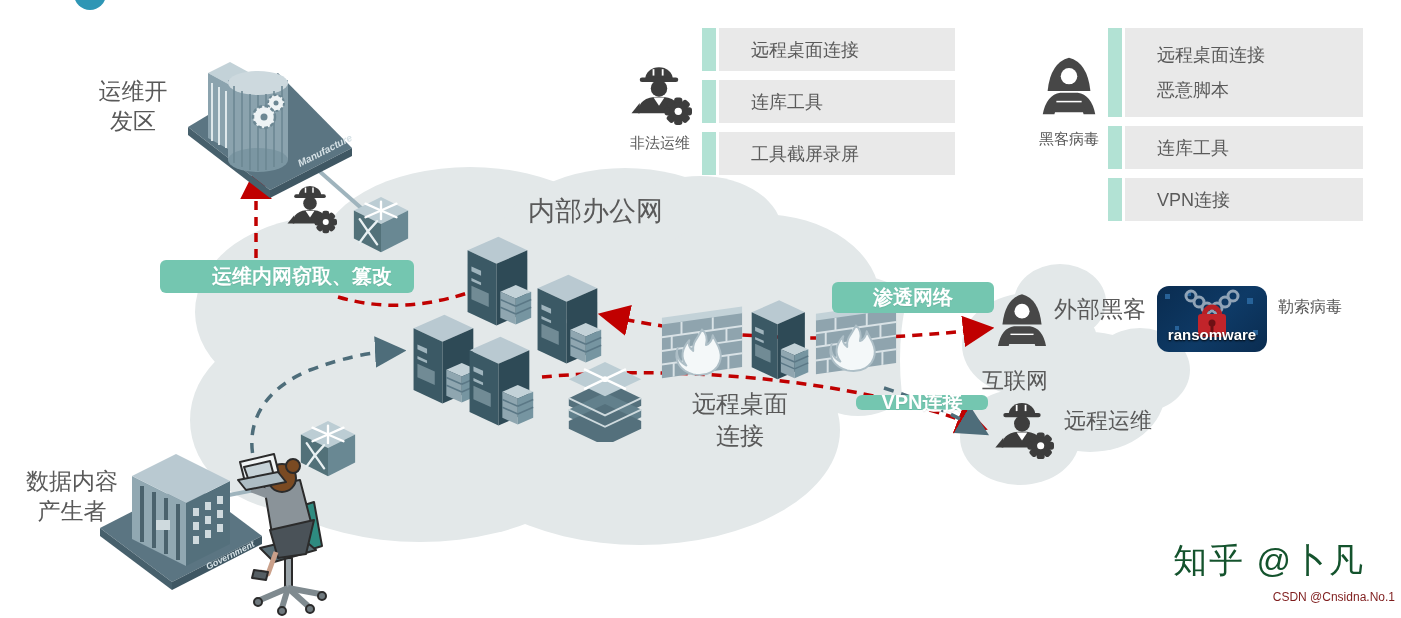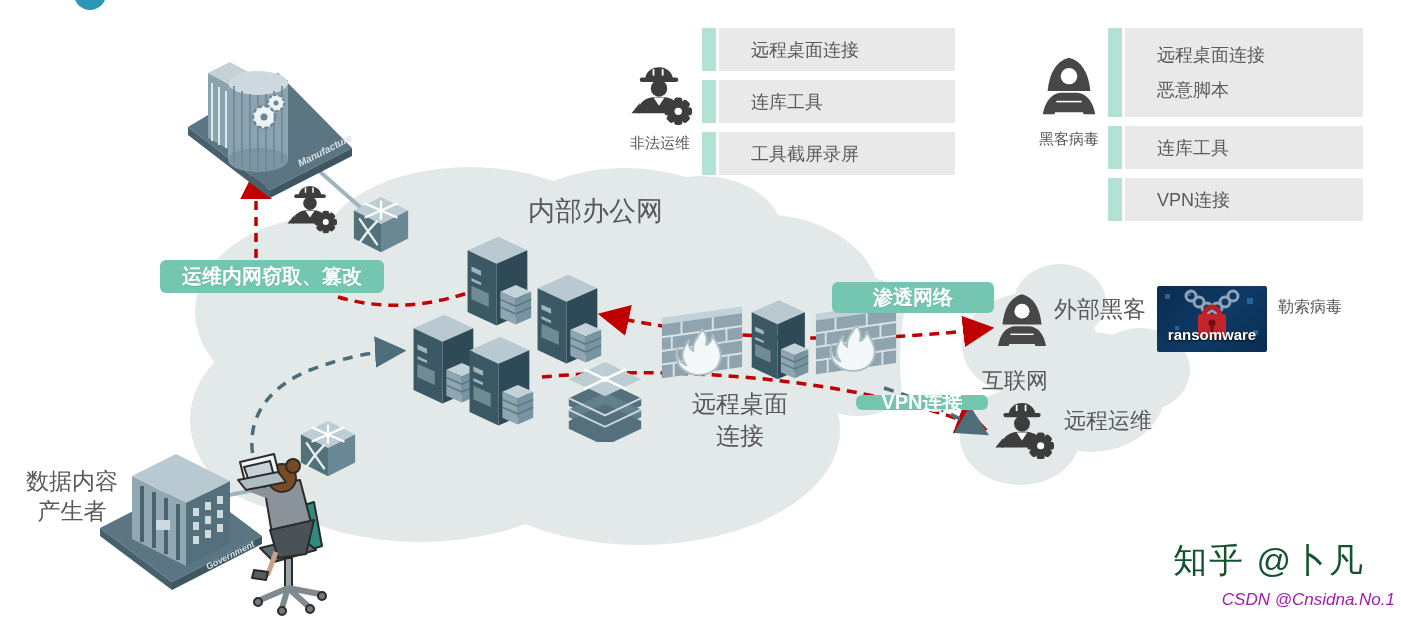--- a/index.html
+++ b/index.html
@@ -12,23 +12,23 @@
          text-shadow:0 1px 1px rgba(0,0,0,0.08);}
   .tlist{display:block;}
   .trow{display:flex;align-items:stretch;margin-bottom:9px;}
   .trow .bar{width:14px;background:#b2e2d4;margin-right:3px;flex:none;}
   .trow .cell{flex:1;background:#e9e9e9;display:flex;align-items:center;
               padding-left:32px;color:#5a5a5a;font-size:18px;}
   .trow .cell2{flex:1;background:#e9e9e9;display:flex;flex-direction:column;justify-content:space-around;
               padding:10px 0 10px 32px;color:#5a5a5a;font-size:18px;}
   .icap{color:#595959;font-size:15px;text-align:center;}
   .wm1{color:#14532d;font-size:34px;letter-spacing:2px;text-shadow:1px 1px 0 #ffffff;}
-  .wm2{color:#a21caf;font-size:17px;font-style:italic;}
+  .wm2{color:#7f1d1d;font-size:12px;}
   .ransom{background:linear-gradient(135deg,#0a2c50 0%,#0e3a66 55%,#0a2c50 100%);
-          border-radius:2px;overflow:hidden;}
+          border-radius:12px;overflow:hidden;}
 </style>
 </head>
 <body>
 
 <div id="canvas">
 
   <svg class="abs" style="left:0;top:0;" width="1401" height="618" viewBox="0 0 1401 618">
     <defs>
       <marker id="arrR" markerWidth="9" markerHeight="9" refX="6" refY="4.5" orient="auto-start-reverse">
         <path d="M0,0 L9,4.5 L0,9 Z" fill="#c00000"></path>
@@ -293,30 +293,31 @@
 
     <use href="#sym-worker" x="626" y="60" width="66" height="66"></use>
     <use href="#sym-hacker" x="1034" y="55" width="70" height="64"></use>
 
     <use href="#sym-hacker" x="990" y="292" width="64" height="58"></use>
     <use href="#sym-worker" x="990" y="396" width="64" height="64"></use>
 
     <circle cx="90" cy="-6" r="16" fill="#2e96b5"></circle>
   </svg>
 
+  <div class="abs zlabel" style="left:93px;top:76px;width:80px;font-size:23px;">运维开发区</div>
   <div class="abs zlabel" style="left:22px;top:466px;width:100px;font-size:23px;">数据内容产生者</div>
   <div class="abs zlabel" style="left:528px;top:194px;width:160px;font-size:27px;white-space:nowrap;text-align:left;">内部办公网</div>
   <div class="abs zlabel" style="left:688px;top:388px;width:104px;font-size:24px;">远程桌面连接</div>
   <div class="abs zlabel" style="left:982px;top:366px;width:80px;font-size:22px;text-align:left;white-space:nowrap;">互联网</div>
 
   <div class="abs zlabel" style="left:1054px;top:294px;font-size:23px;white-space:nowrap;">外部黑客</div>
   <div class="abs zlabel" style="left:1064px;top:406px;font-size:22px;white-space:nowrap;">远程运维</div>
   <div class="abs zlabel" style="left:1278px;top:296px;font-size:16px;white-space:nowrap;">勒索病毒</div>
 
-  <div class="abs badge" style="left:160px;top:260px;width:224px;height:33px;font-size:20px;">运维内网窃取、篡改</div>
+  <div class="abs badge" style="left:160px;top:260px;width:224px;height:33px;font-size:20px;padding-left:30px;">运维内网窃取、篡改</div>
   <div class="abs badge" style="left:832px;top:282px;width:162px;height:31px;font-size:20px;">渗透网络</div>
   <div class="abs badge" style="left:856px;top:395px;width:132px;height:15px;font-size:20px;">VPN连接</div>
 
   <div class="abs icap" style="left:615px;top:134px;width:90px;">非法运维</div>
   <div class="abs tlist" style="left:702px;top:28px;width:253px;">
     <div class="trow" style="height:43px;">
         <span class="bar"></span>
         <span class="cell">远程桌面连接</span>
       </div>
     <div class="trow" style="height:43px;">

